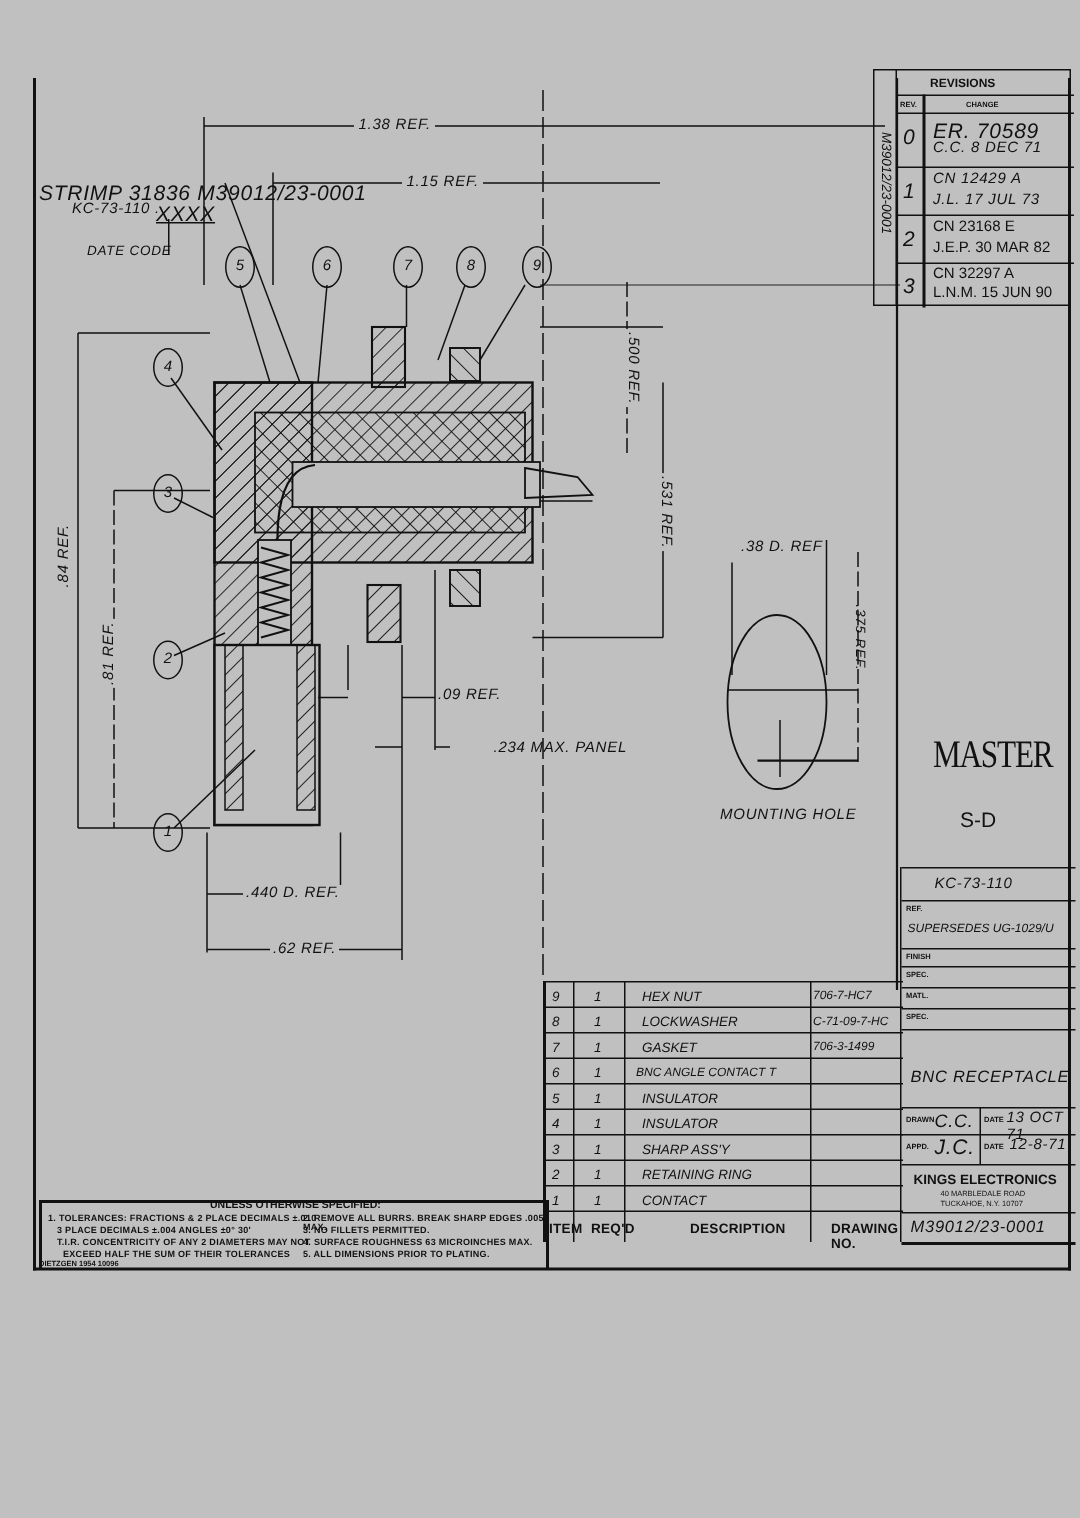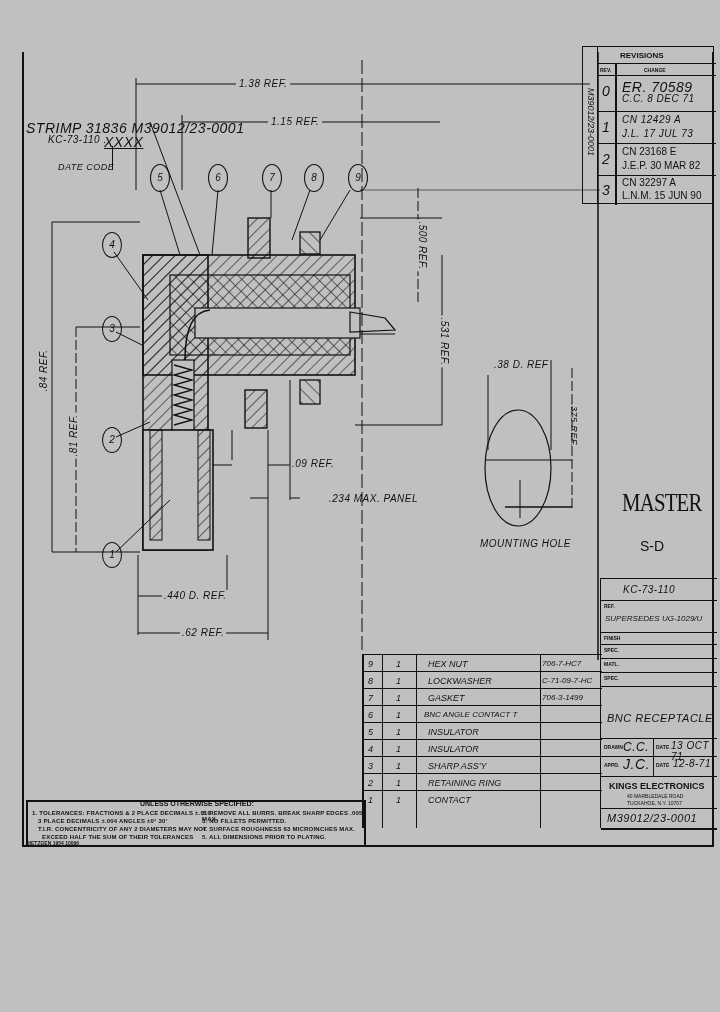--- a/index.html
+++ b/index.html
@@ -227,20 +227,26 @@
   </div>
   <div class="bom-row" style="top:119px;">
     <span class="bom-cell" style="left:4px;">2</span>
     <span class="bom-cell" style="left:32px;">1</span>
     <span class="bom-cell" style="left:64px;">RETAINING RING</span>
   </div>
   <div class="bom-row" style="top:136px;">
     <span class="bom-cell" style="left:4px;">1</span>
     <span class="bom-cell" style="left:32px;">1</span>
     <span class="bom-cell" style="left:64px;">CONTACT</span>
+  </div>
+  <div class="bom-row" style="top:153px;border-top:1.5px solid #111;">
+    <span class="bom-cell small" style="left:2px;top:6px;font-style:normal;">ITEM</span>
+    <span class="bom-cell small" style="left:30px;top:6px;font-style:normal;">REQ'D</span>
+    <span class="bom-cell small" style="left:96px;top:6px;font-style:normal;">DESCRIPTION</span>
+    <span class="bom-cell small" style="left:190px;top:6px;font-style:normal;">DRAWING NO.</span>
   </div>
 </div>
 
 <div class="abs" style="left:600px;top:578px;width:114px;height:250px;border-left:1.5px solid #111;">
   <div class="tb-row" style="top:0;"></div>
   <div class="abs hand" style="left:22px;top:6px;font-size:10px;">KC-73-110</div>
   <div class="tb-row" style="top:22px;"></div>
   <span class="label-tiny" style="left:3px;top:25px;">REF.</span>
   <div class="abs hand" style="left:4px;top:36px;font-size:8px;letter-spacing:0;">SUPERSEDES UG-1029/U</div>
   <div class="tb-row" style="top:54px;"></div>

